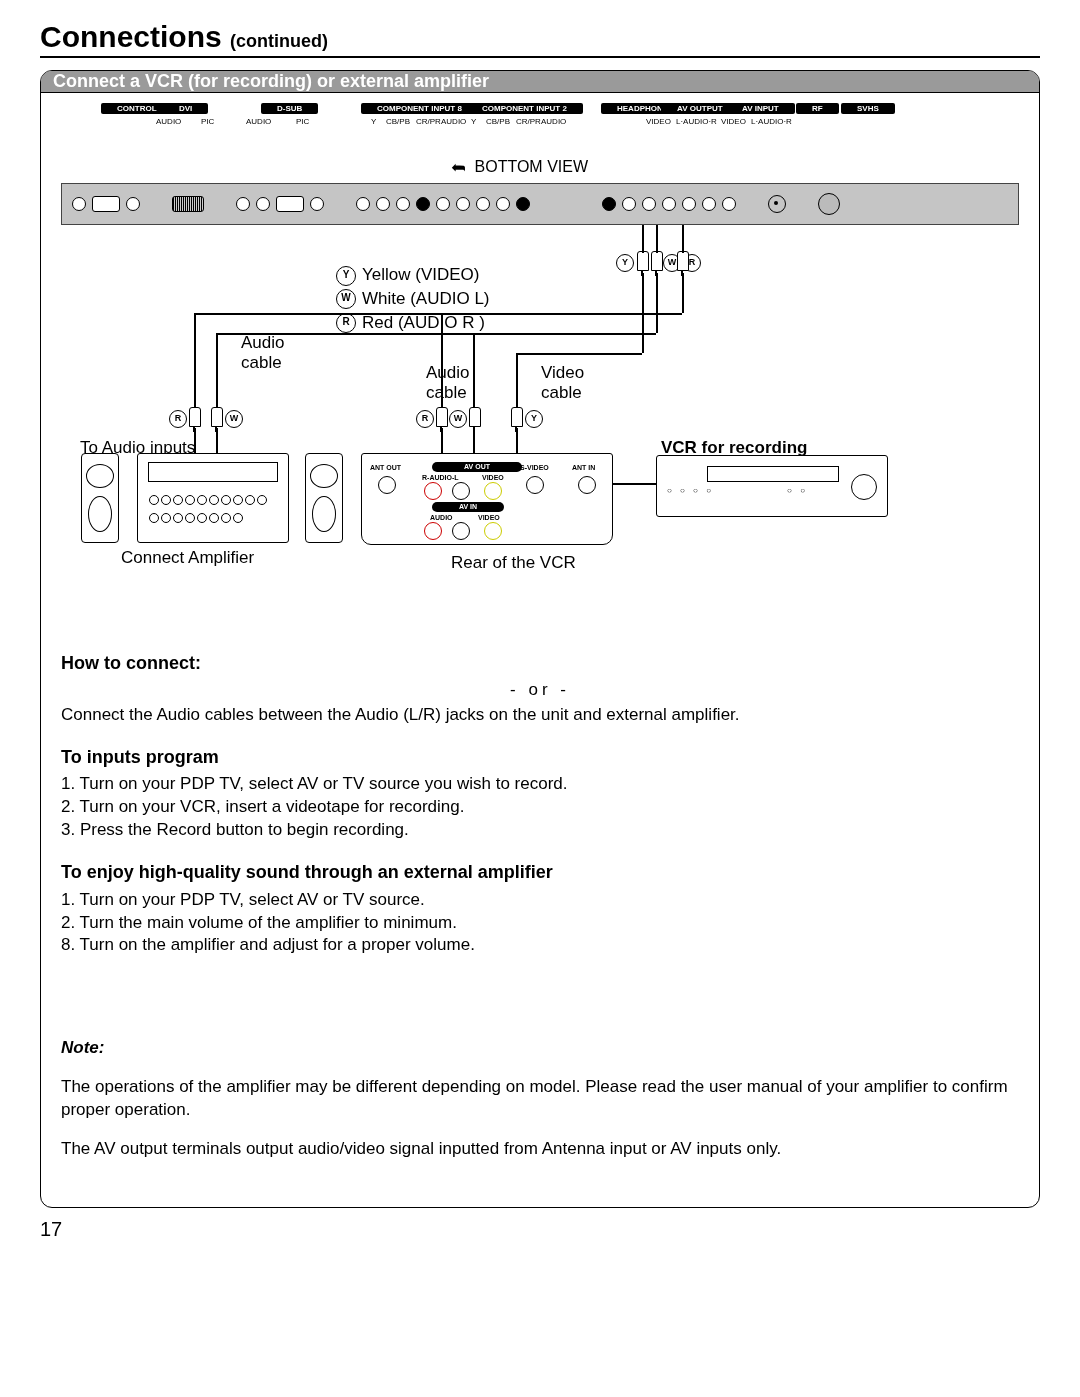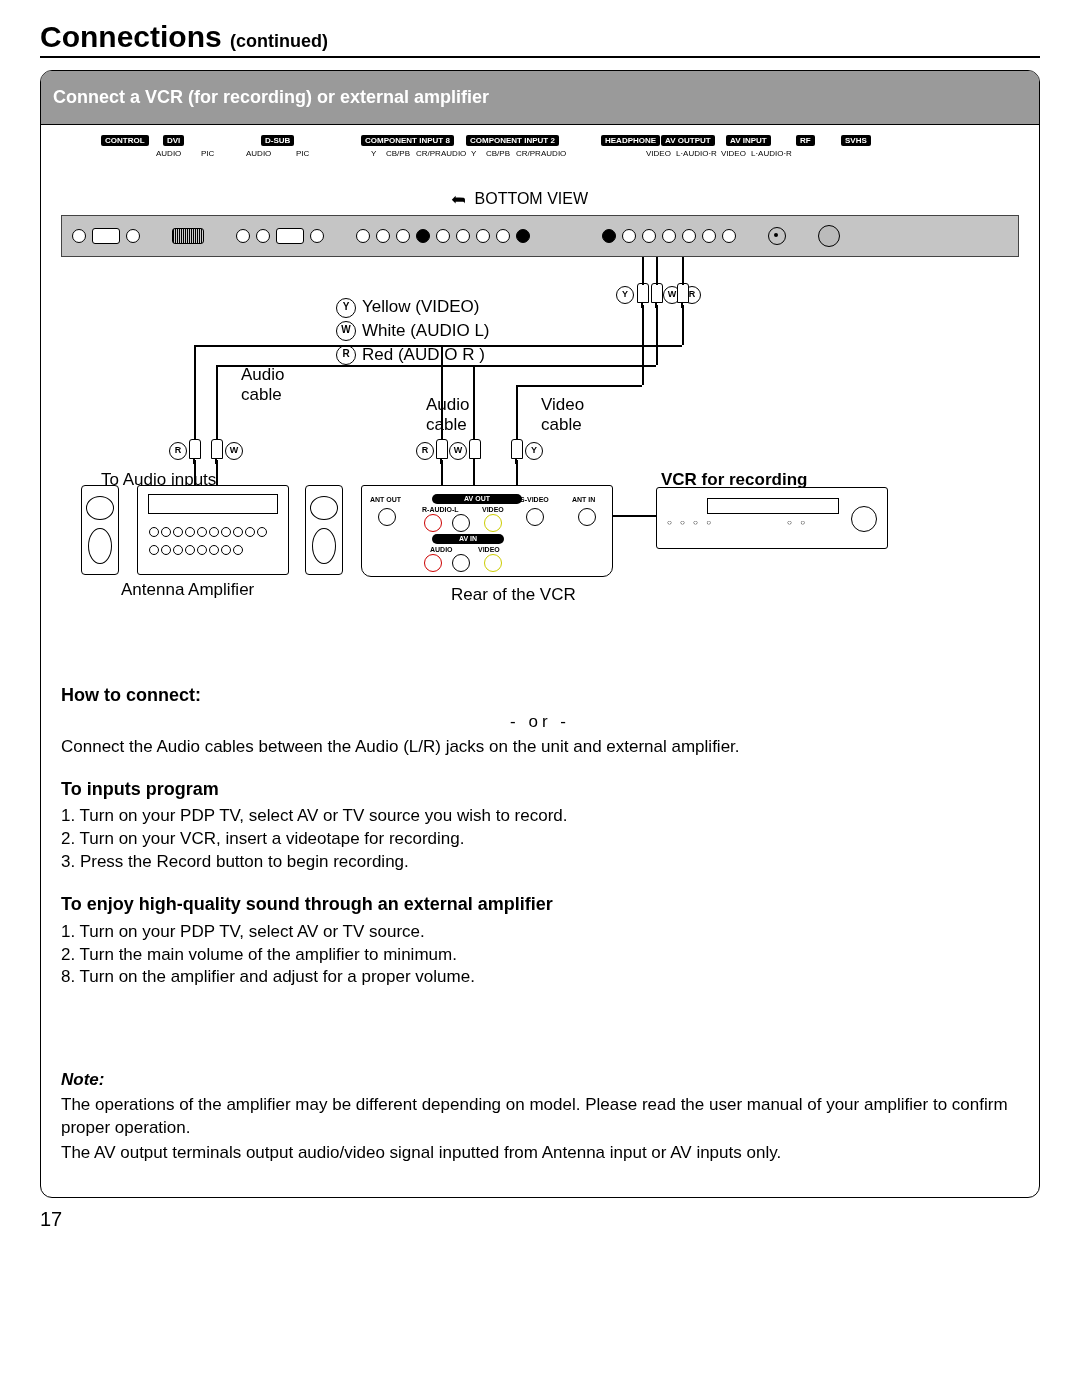--- a/index.html
+++ b/index.html
@@ -26,41 +26,41 @@
   .outer-box {
     border: 1.5px solid #000;
     border-radius: 12px;
     padding: 0 0 30px 0;
   }
   .section-bar {
     background: #9a9a9a;
     color: #fff;
     font-weight: bold;
     font-size: 18px;
-    padding: 16px 12px;
+    padding: 0 12px;
     border-top-left-radius: 10px;
     border-top-right-radius: 10px;
     border-bottom: 1.5px solid #000;
   }
   .diagram-area {
     height: 540px;
     position: relative;
     margin: 0 10px;
   }
   .top-labels {
     position: absolute;
     top: 10px; left: 20px; right: 20px;
     height: 40px;
     font-size: 9px;
     color: #000;
   }
   .lbl-chip {
     position: absolute;
     background: #000; color: #fff;
-    font-size: 8px; padding: 1px 4px;
+    font-size: 8px; padding: 1px 16px;
     border-radius: 2px;
     font-weight: bold;
   }
   .lbl-mini {
     position: absolute;
     font-size: 8px;
     color: #000;
   }
   .bottom-view {
     position: absolute;
@@ -214,21 +214,21 @@
     margin: 18px 0 4px 0;
   }
   .or-sep{
     text-align:center;margin:2px 0;font-size:17px;letter-spacing:4px;
   }
   .note-block{
     margin-top:80px;
     font-size:17px;
   }
   .note-block .nh{font-style:italic;font-weight:bold;}
-  .note-block p{margin:2px 0;font-style:normal;}
+  .note-block p{margin:16px 0;font-style:normal;}
   .page-num{
     font-size:20px;padding:10px 20px 0 0;
   }
 </style>
 </head>
 <body>
 
 <div class="page-title">
   <span>Connections</span>
   <span class="sub">(continued)</span>
@@ -322,23 +322,23 @@
       <div><span class="sym">W</span><span>White (AUDIO L)</span></div>
       <div><span class="sym">R</span><span>Red (AUDIO R )</span></div>
     </div>
 
     <div class="lbl" style="top:240px;left:190px;white-space:pre">Audio
 cable</div>
     <div class="lbl" style="top:270px;left:375px;white-space:pre">Audio
 cable</div>
     <div class="lbl" style="top:270px;left:490px;white-space:pre">Video
 cable</div>
-    <div class="lbl" style="top:345px;left:50px">To Audio inputs</div>
+    <div class="lbl" style="top:345px;left:29px">To Audio inputs</div>
     <div class="lbl bold" style="top:345px;left:610px">VCR for recording</div>
-    <div class="lbl" style="top:455px;left:70px">Antenna Amplifier</div>
+    <div class="lbl" style="top:455px;left:70px">Connect Amplifier</div>
     <div class="lbl" style="top:460px;left:400px">Rear of the VCR</div>
 
     <div class="ywr" style="top:314px;left:118px"><span class="sym">R</span></div>
     <div class="plug" style="top:314px;left:138px"></div>
     <div class="plug" style="top:314px;left:160px"></div>
     <div class="ywr" style="top:314px;left:174px"><span class="sym">W</span></div>
 
     <div class="ywr" style="top:314px;left:365px"><span class="sym">R</span></div>
     <div class="plug" style="top:314px;left:385px"></div>
     <div class="ywr" style="top:314px;left:398px"><span class="sym">W</span></div>

